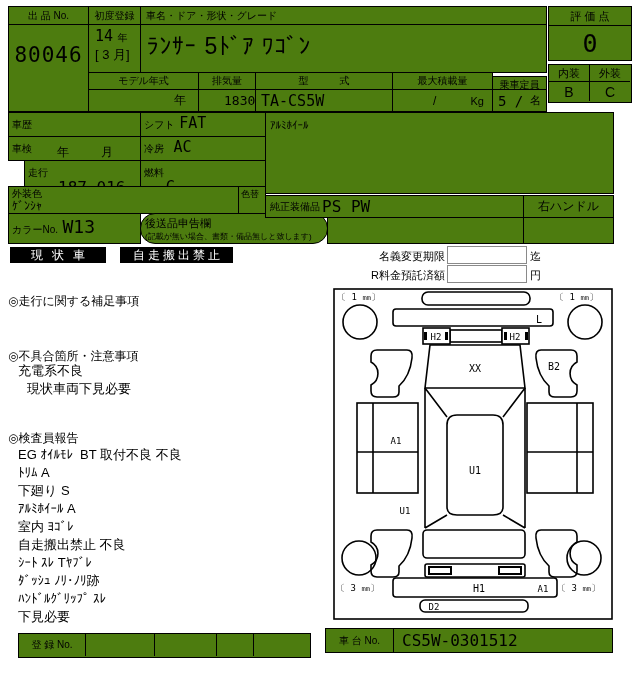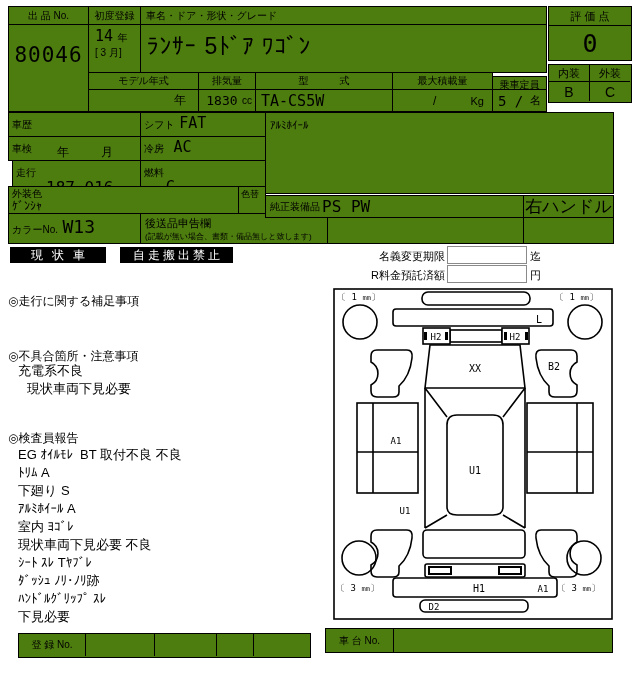--- a/index.html
+++ b/index.html
@@ -26,37 +26,37 @@
   <div class="c" style="left:8px;top:6px;width:81px;height:106px;">
     <div class="hdr" style="height:17px;border-bottom:1.5px solid #000;">出 品 No.</div>
     <div class="ctr mono" style="height:60px;font-size:21px;letter-spacing:1px;">80046</div>
   </div>
 
   <div class="c" style="left:88px;top:6px;width:53px;height:67px;">
     <div class="hdr" style="height:17px;border-bottom:1.5px solid #000;">初度登録</div>
     <div style="padding:2px 0 0 6px;">
       <span class="mono" style="font-size:15px;">14</span>
       <span style="font-size:10px;">年</span>
-      <div style="font-size:10px;margin-top:1px;">[ 3 月]</div>
+      <div style="font-size:13px;margin-top:1px;">[ 3 月]</div>
     </div>
   </div>
 
   <div class="c" style="left:140px;top:6px;width:407px;height:67px;">
     <div class="lbl" style="height:17px;border-bottom:1.5px solid #000;display:flex;align-items:center;padding-left:5px;">車名・ドア・形状・グレード</div>
     <div style="font-size:23px;font-weight:500;padding:8px 0 0 6px;letter-spacing:1px;">ﾗﾝｻｰ 5ﾄﾞｱ ﾜｺﾞﾝ</div>
   </div>
 
   <div class="c hdr" style="left:88px;top:72px;width:111px;height:18px;">モデル年式</div>
   <div class="c hdr" style="left:198px;top:72px;width:58px;height:18px;">排気量</div>
   <div class="c hdr" style="left:255px;top:72px;width:138px;height:18px;letter-spacing:14px;text-indent:14px;">型 式</div>
   <div class="c hdr" style="left:392px;top:72px;width:101px;height:18px;">最大積載量</div>
   <div class="c hdr" style="left:492px;top:76px;width:55px;height:18px;">乗車定員</div>
 
   <div class="c" style="left:88px;top:89px;width:111px;height:23px;display:flex;align-items:center;justify-content:flex-end;padding-right:12px;font-size:12px;">年</div>
-  <div class="c" style="left:198px;top:89px;width:58px;height:23px;display:flex;align-items:center;justify-content:flex-end;padding-right:3px;">
+  <div class="c" style="left:198px;top:89px;width:58px;height:23px;display:flex;align-items:center;padding-right:3px;padding-left:25px;">
     <span class="mono" style="font-size:13px;">1830</span>&nbsp;<span style="font-size:10px;">cc</span>
   </div>
   <div class="c mono" style="left:255px;top:89px;width:138px;height:23px;display:flex;align-items:center;padding-left:5px;font-size:15px;">TA-CS5W</div>
   <div class="c" style="left:392px;top:89px;width:101px;height:23px;display:flex;align-items:center;justify-content:space-between;padding:0 8px 0 40px;">
     <span style="font-size:12px;">/</span>
     <span style="font-size:11px;">Kg</span>
   </div>
   <div class="c" style="left:492px;top:89px;width:55px;height:23px;display:flex;align-items:center;justify-content:space-between;padding:0 5px;">
     <span class="mono" style="font-size:14px;">5 /</span>
     <span style="font-size:11px;">名</span>
@@ -84,54 +84,54 @@
   <div class="c" style="left:8px;top:136px;width:133px;height:25px;padding:1px 3px;">
     <span class="lbl">車検</span>
     <span class="nb" style="left:48px;top:7px;font-size:12px;">年</span>
     <span class="nb" style="left:92px;top:7px;font-size:12px;">月</span>
   </div>
   <div class="c" style="left:140px;top:136px;width:126px;height:25px;padding:1px 3px;">
     <span class="lbl">冷房</span>
     <span class="mono" style="font-size:15px;margin-left:5px;">AC</span>
   </div>
 
-  <div class="c" style="left:12px;top:160px;width:133px;height:27px;padding:1px 3px;">
+  <div class="c" style="left:24px;top:160px;width:133px;height:27px;padding:1px 3px;">
     <span class="lbl">走行</span>
     <div style="margin:-2px 0 0 30px;">
       <span class="mono" style="font-size:16px;">187,016</span><span style="font-size:9px;">km</span>
     </div>
   </div>
   <div class="c" style="left:140px;top:160px;width:126px;height:27px;padding:1px 3px;">
     <span class="lbl">燃料</span>
     <div class="mono" style="font-size:15px;margin:-2px 0 0 22px;">G</div>
   </div>
 
   <div class="c" style="left:8px;top:186px;width:231px;height:28px;padding:1px 3px;">
     <div class="lbl">外装色</div>
     <div style="font-size:12px;">ｹﾞﾝｼｬ</div>
   </div>
   <div class="c" style="left:238px;top:186px;width:28px;height:28px;padding:1px 2px;font-size:9px;">色替</div>
 
   <div class="c" style="left:8px;top:213px;width:133px;height:31px;padding:2px 3px;">
     <span class="lbl">カラーNo.</span>
     <span class="mono" style="font-size:18px;">W13</span>
   </div>
-  <div class="c" style="left:140px;top:213px;width:188px;height:31px;padding:2px 4px;">
+  <div class="c" style="left:140px;top:213px;width:188px;height:31px;padding:2px 4px;border-radius:15px;">
     <div style="font-size:11px;">後送品申告欄</div>
     <div style="font-size:8px;">(記載が無い場合、書類・備品無しと致します)</div>
   </div>
 
   <div class="c" style="left:265px;top:112px;width:349px;height:82px;padding:2px 4px;">
     <span style="font-size:11px;">ｱﾙﾐﾎｲｰﾙ</span>
   </div>
   <div class="c" style="left:265px;top:195px;width:259px;height:23px;display:flex;align-items:center;">
     <span class="lbl" style="padding:0 2px 0 4px;">純正装備品</span>
     <span class="mono" style="font-size:16px;">PS PW</span>
   </div>
-  <div class="c ctr" style="left:523px;top:195px;width:91px;height:23px;font-size:17px;">右ハンドル</div>
+  <div class="c ctr" style="left:523px;top:195px;width:91px;height:23px;font-size:12px;">右ハンドル</div>
   <div class="c" style="left:327px;top:217px;width:197px;height:27px;"></div>
   <div class="c" style="left:523px;top:217px;width:91px;height:27px;"></div>
 
   <div class="badge" style="left:10px;top:247px;width:96px;height:16px;letter-spacing:9px;text-indent:9px;">現状車</div>
   <div class="badge" style="left:120px;top:247px;width:113px;height:16px;letter-spacing:3px;text-indent:3px;">自走搬出禁止</div>
 
   <div class="nb" style="left:355px;top:249px;width:90px;text-align:right;font-size:11px;">名義変更期限</div>
   <div class="inbox" style="left:447px;top:246px;width:80px;height:18px;"></div>
   <div class="nb" style="left:530px;top:249px;font-size:11px;">迄</div>
   <div class="nb" style="left:350px;top:268px;width:95px;text-align:right;font-size:11px;">R料金預託済額</div>
@@ -142,21 +142,21 @@
   <div class="nb" style="left:8px;top:348px;font-size:12px;">◎不具合箇所・注意事項</div>
   <div class="nb note-line" style="left:18px;top:362px;">充電系不良</div>
   <div class="nb note-line" style="left:27px;top:380px;">現状車両下見必要</div>
   <div class="nb" style="left:8px;top:430px;font-size:12px;">◎検査員報告</div>
   <div class="nb" style="left:18px;top:446px;width:300px;">
     <div class="note-line">EG ｵｲﾙﾓﾚ  BT 取付不良 不良</div>
     <div class="note-line">ﾄﾘﾑ A</div>
     <div class="note-line">下廻り S</div>
     <div class="note-line">ｱﾙﾐﾎｲｰﾙ A</div>
     <div class="note-line">室内 ﾖｺﾞﾚ</div>
-    <div class="note-line">現状車両下見必要 不良</div>
+    <div class="note-line">自走搬出禁止 不良</div>
     <div class="note-line">ｼｰﾄ ｽﾚ Tﾔﾌﾞﾚ</div>
     <div class="note-line">ﾀﾞｯｼｭ ﾉﾘ･ﾉﾘ跡</div>
     <div class="note-line">ﾊﾝﾄﾞﾙｸﾞﾘｯﾌﾟ ｽﾚ</div>
     <div class="note-line">下見必要</div>
   </div>
 
   <svg class="nb" style="left:333px;top:288px;" width="280" height="332" viewBox="0 0 280 332">
     <rect class="sh" x="1" y="1" width="278" height="330"></rect>
 
     <text x="4" y="12" font-size="9">〔 1 ㎜〕</text>
@@ -218,15 +218,16 @@
   </svg>
 
   <div class="c" style="left:18px;top:633px;width:293px;height:25px;">
     <div class="nb hdr" style="left:0;top:0;width:67px;height:22px;border-right:1.5px solid #000;">登 録 No.</div>
     <div class="nb" style="left:135px;top:0;width:0;height:22px;border-left:1.5px solid #000;"></div>
     <div class="nb" style="left:197px;top:0;width:0;height:22px;border-left:1.5px solid #000;"></div>
     <div class="nb" style="left:234px;top:0;width:0;height:22px;border-left:1.5px solid #000;"></div>
   </div>
   <div class="c" style="left:325px;top:628px;width:288px;height:25px;display:flex;align-items:center;">
     <div class="hdr" style="width:67px;height:100%;border-right:1.5px solid #000;">車 台 No.</div>
+    <div class="mono" style="font-size:16px;padding-left:8px;">CS5W-0301512</div>
   </div>
 
 </div>
 
 </body></html>

